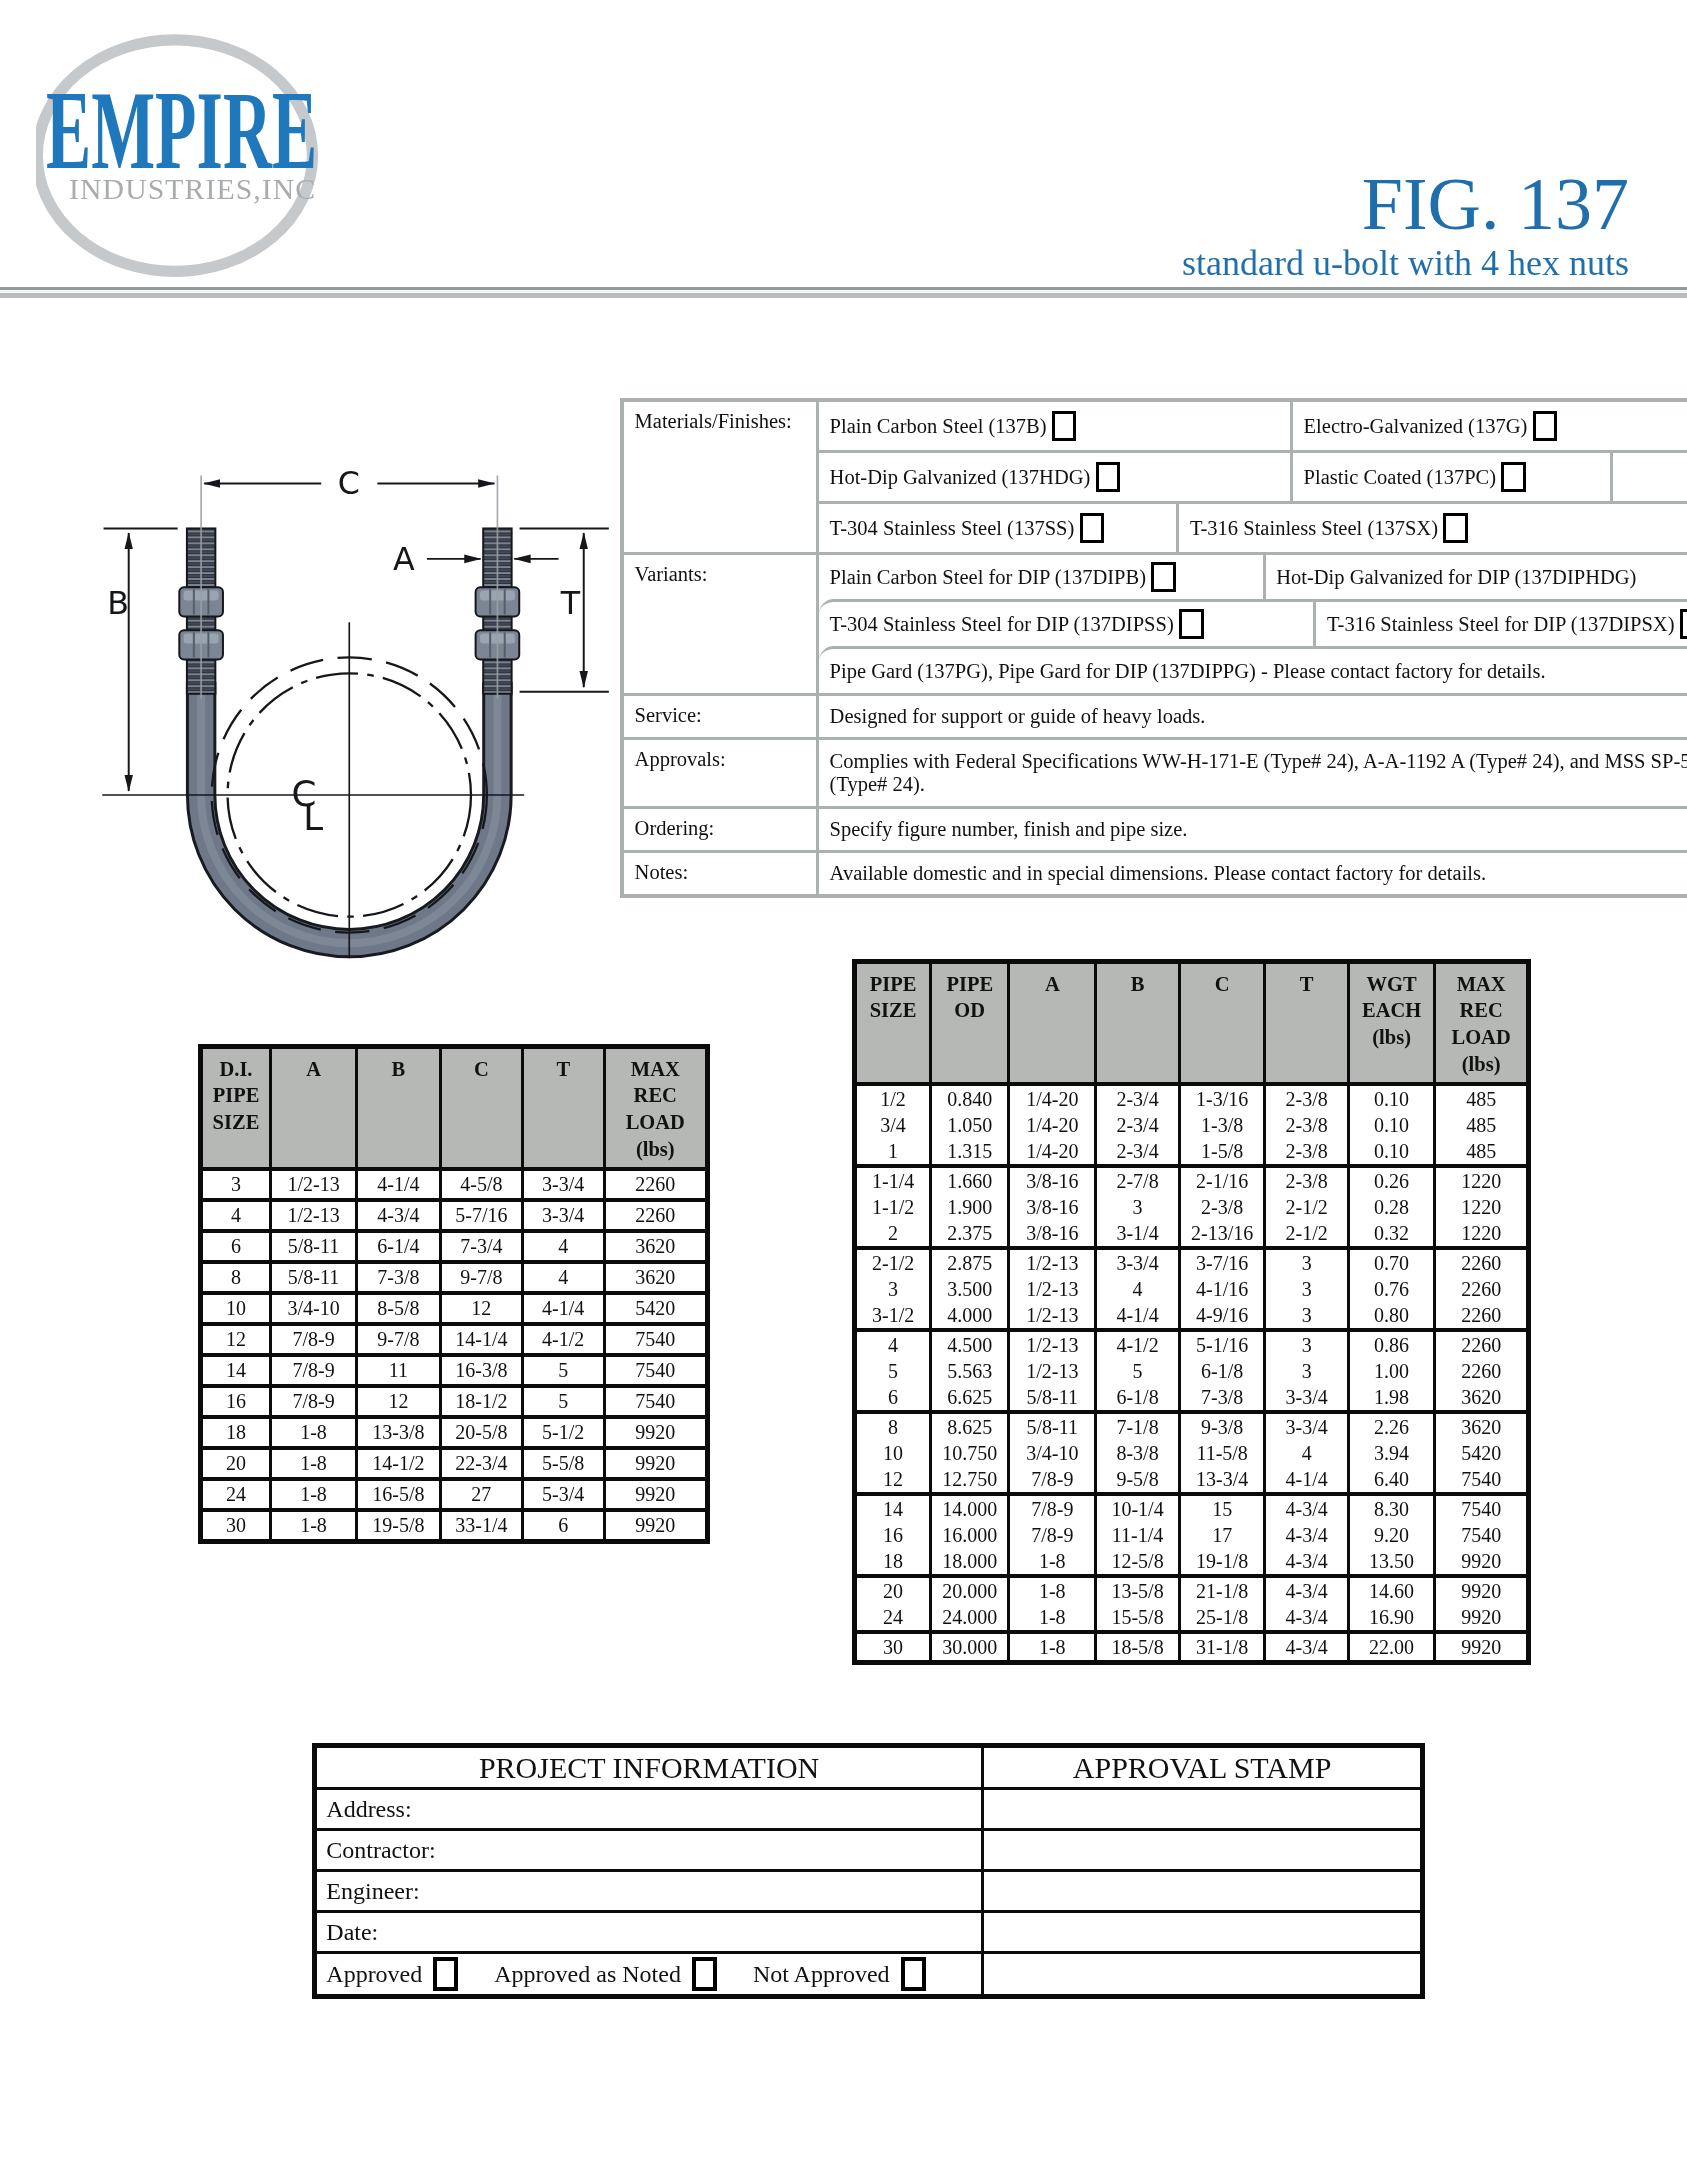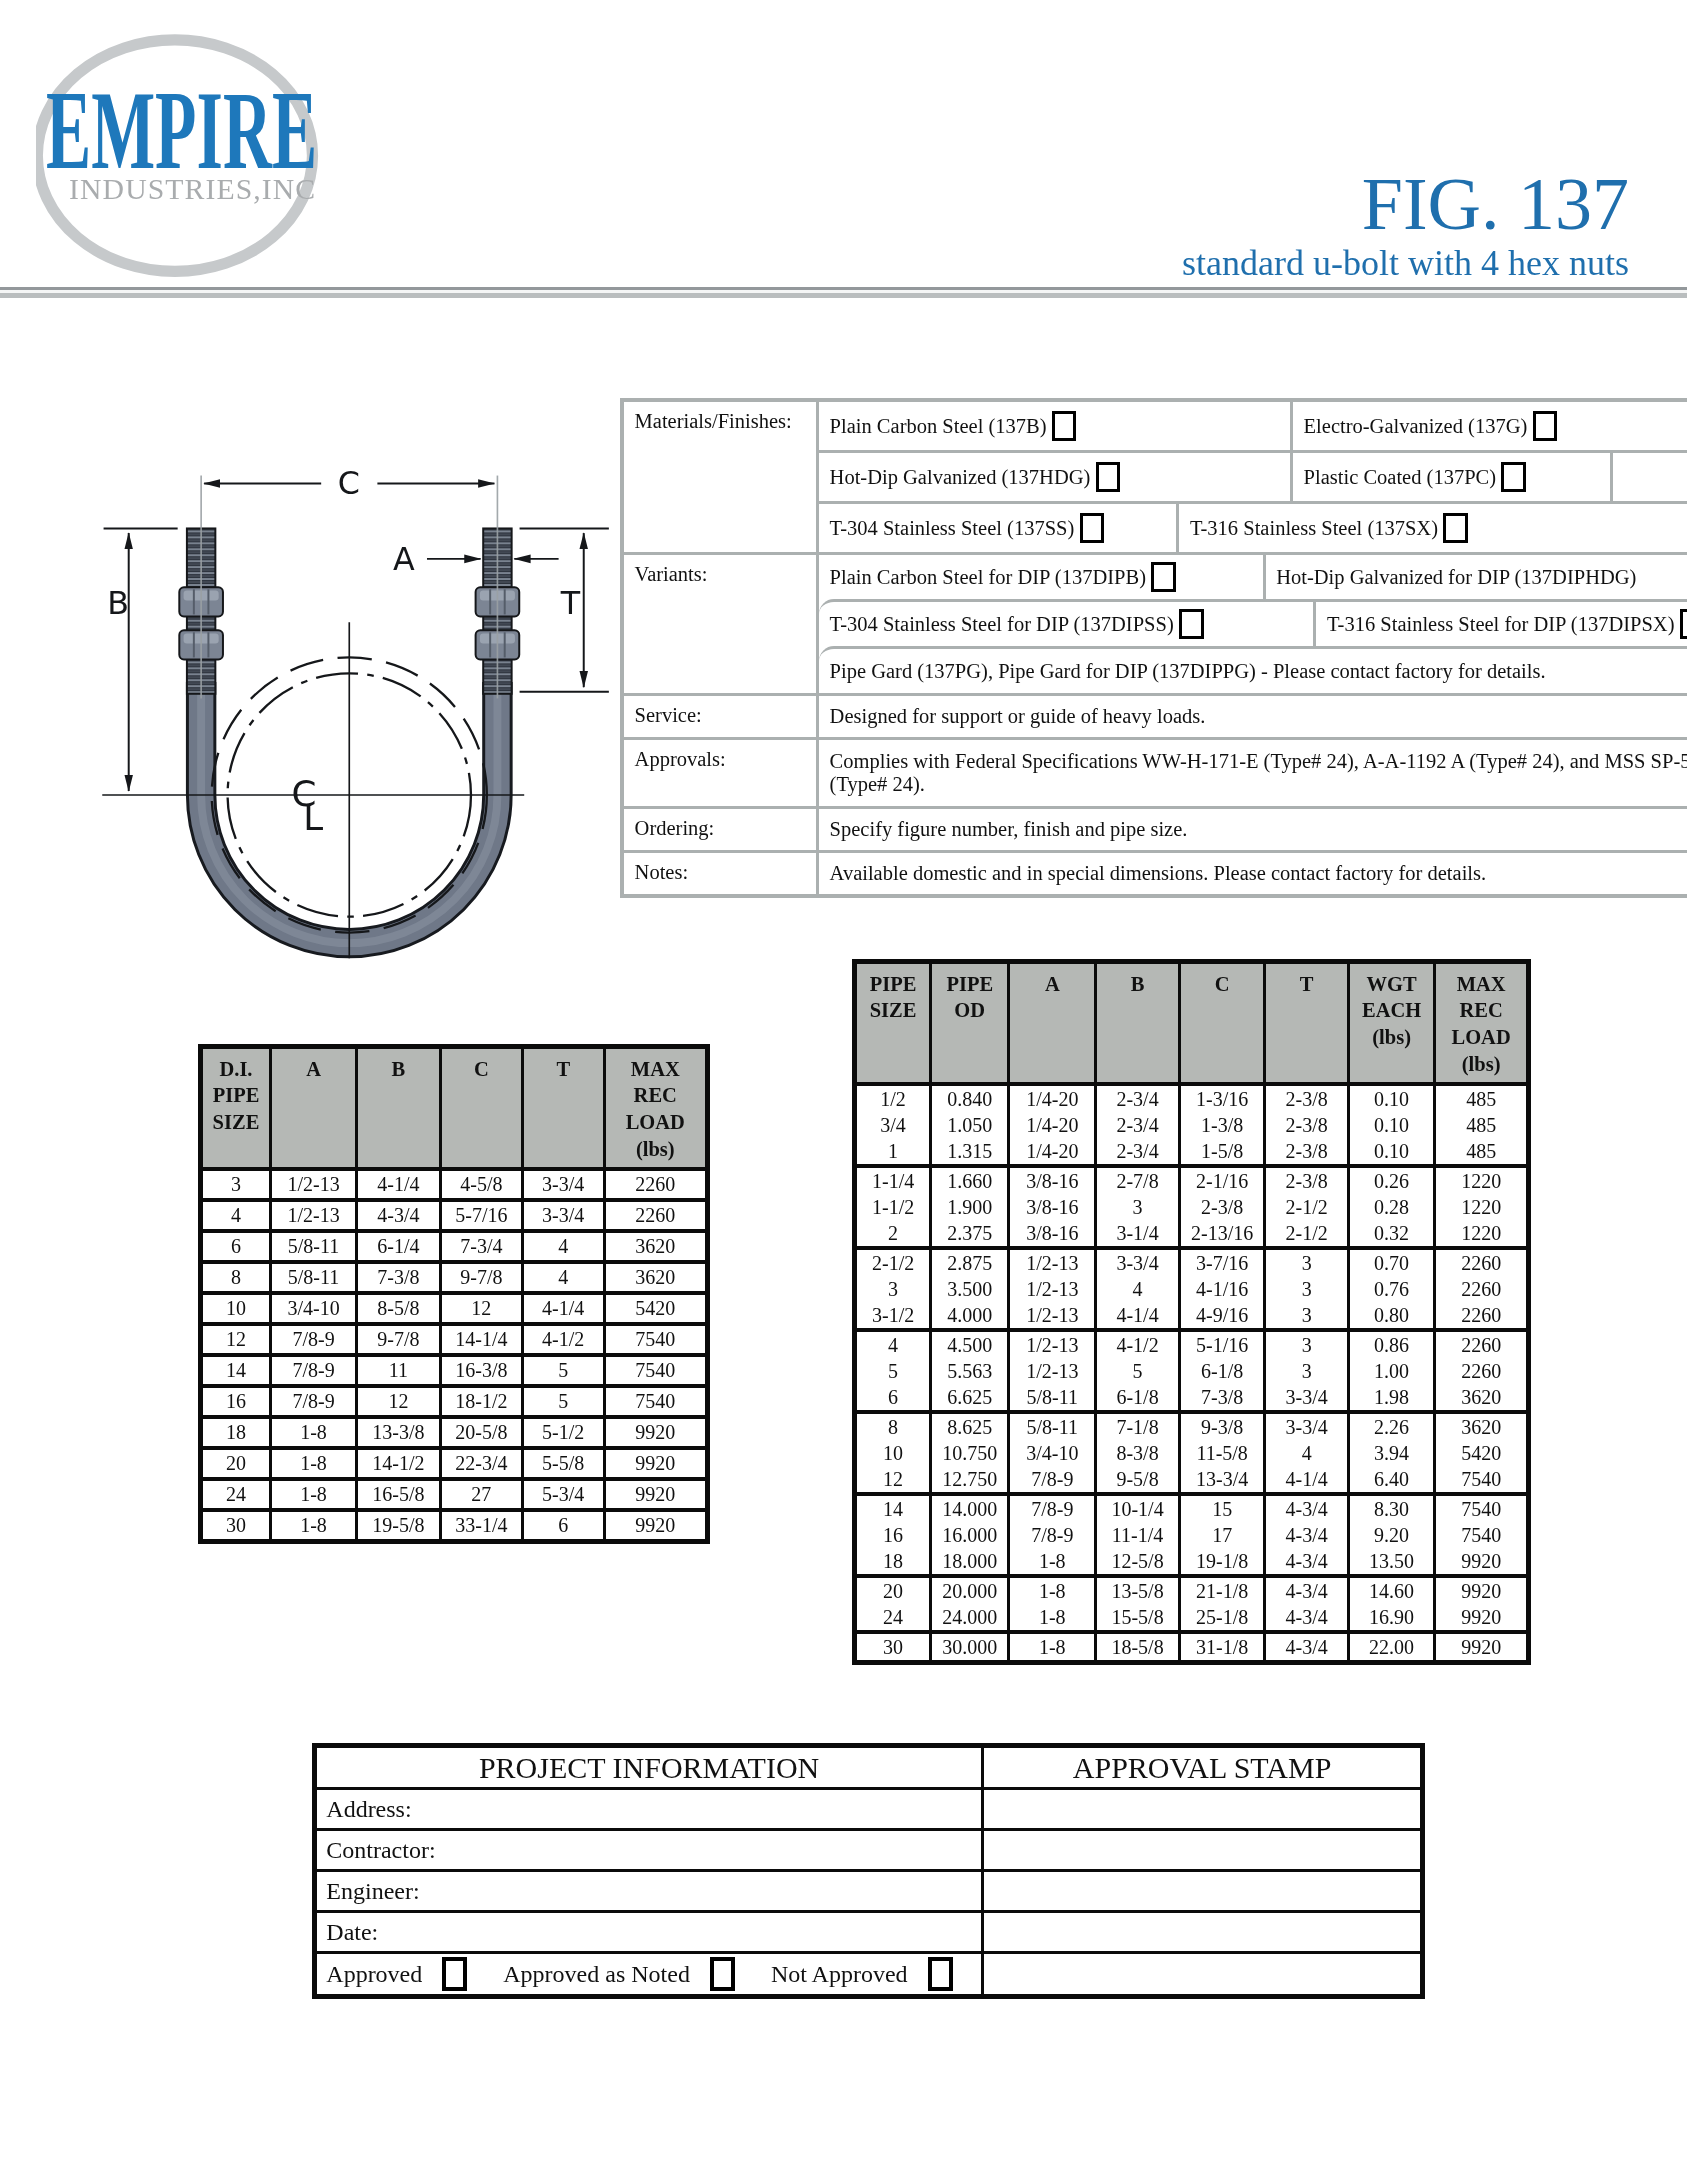--- a/index.html
+++ b/index.html
@@ -43,21 +43,21 @@
   .ltable td{height:27px;padding:0 2.6px;}
   .rtable{left:852px;top:959px;width:679px;}
   .rtable td{height:26px;padding:0 2px;}
   
   .form{position:absolute;left:312px;top:1743px;width:1113px;border-collapse:collapse;
         border:5.3px solid #0b0b0b;table-layout:fixed;background:#fff;}
   .form td{border:3.3px solid #0b0b0b;font-size:24px;vertical-align:middle;padding:2.6px 9.3px;box-sizing:border-box;}
   .form tr.head td{font-size:30px;text-align:center;height:41px;padding:2.6px;}
   .form tr.frow td{height:41px;}
   .appr-wrap{display:flex;align-items:center;gap:36px;}
-  .appr-item{display:flex;align-items:center;gap:20px;}
+  .appr-item{display:flex;align-items:center;gap:11px;}
   .fbox{flex:0 0 auto;width:17px;height:26.5px;border:4px solid #000;background:#fff;}
 </style>
 </head>
 <body>
 
 <div class="page">
 
   <svg class="logo" viewBox="0 0 700 420">
     <ellipse cx="210" cy="217" rx="208" ry="175" fill="none" stroke="#c6c9cb" stroke-width="17"></ellipse>
     <text x="15" y="235" font-family="Liberation Serif, DejaVu Serif, serif" font-weight="bold" font-size="170" fill="#1e78bb" textLength="410" lengthAdjust="spacingAndGlyphs">EMPIRE</text>

